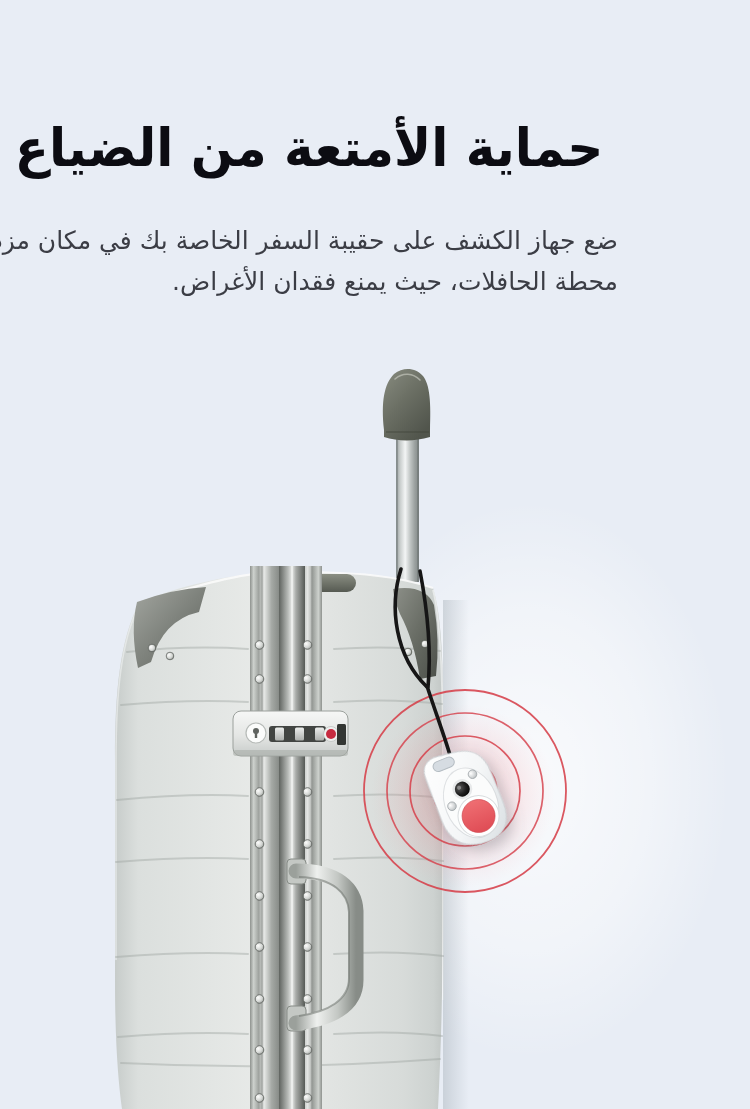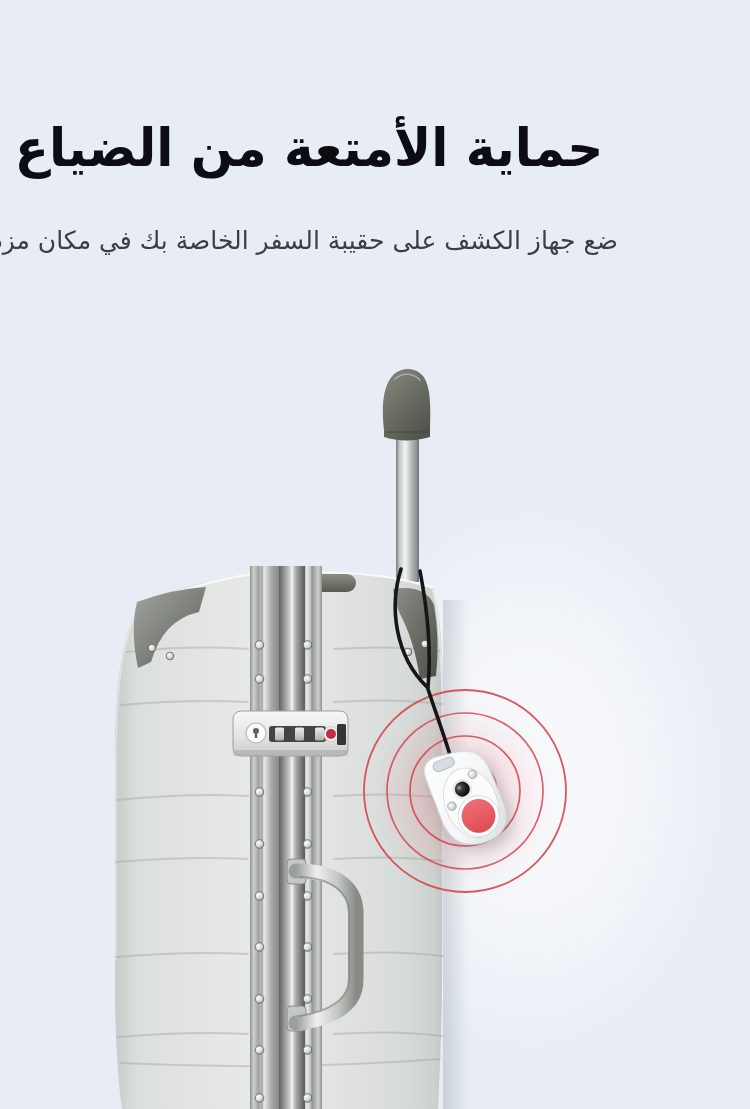--- a/index.html
+++ b/index.html
@@ -297,15 +297,16 @@
       <circle cx="14" cy="-20" r="4.3" fill="url(#studGrad)" stroke="#99a0a3" stroke-width="0.7"></circle>
       <circle cx="4" cy="21" r="20.5" fill="#ffffff" stroke="#d8dcde" stroke-width="1"></circle>
       <circle cx="4" cy="21" r="16.5" fill="url(#btnGrad)" stroke="#cf4750" stroke-width="0.6"></circle>
     </g>
   </svg>
 
   <h1 class="text-block headline">حماية الأمتعة من الضياع</h1>
 
   <p class="text-block description">
     <span class="desc-line">ضع جهاز الكشف على حقيبة السفر الخاصة بك في مكان مزدحم مثل</span>
+    <span class="desc-line">محطة الحافلات، حيث يمنع فقدان الأغراض.</span>
   </p>
 
 </div>
 
 </body></html>

